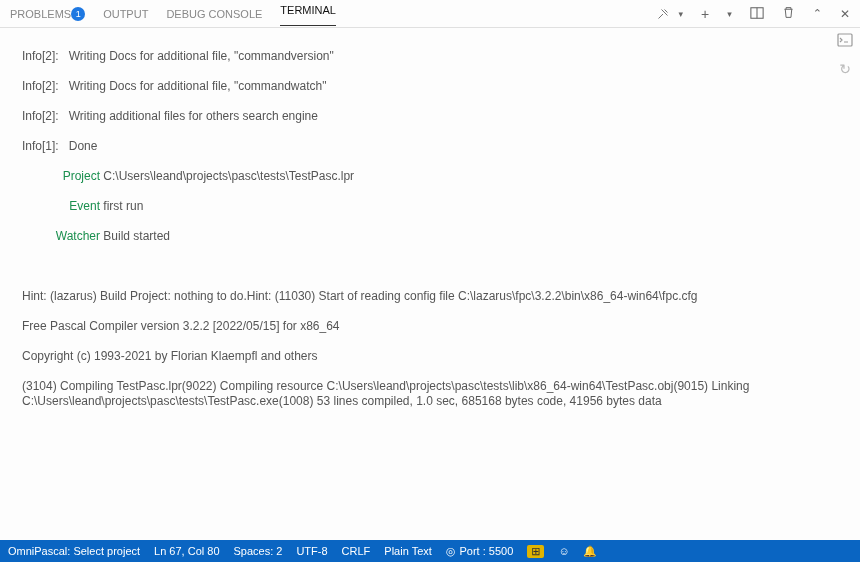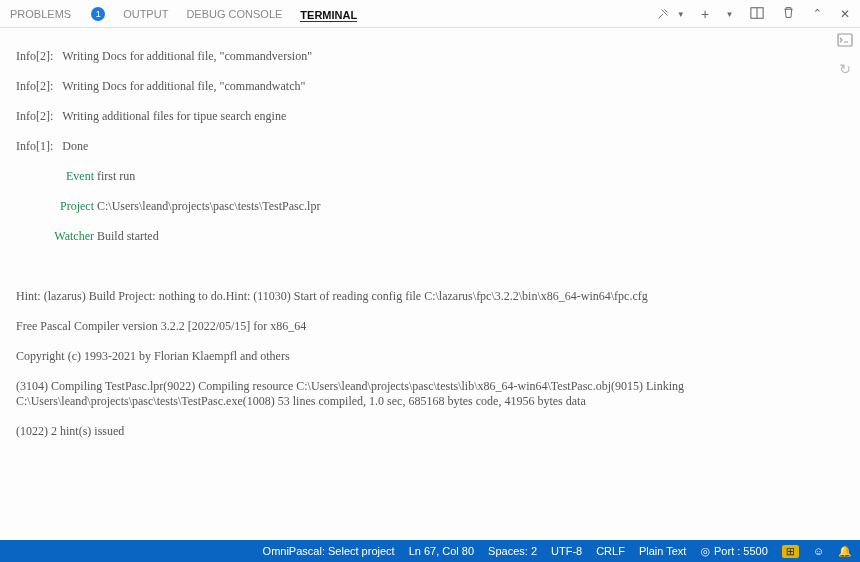--- a/index.html
+++ b/index.html
@@ -18,35 +18,35 @@
     display: flex;
     align-items: center;
     height: 28px;
     border-bottom: 1px solid #e0e0e0;
     padding: 0 10px;
     font-size: 11px;
     color: #888;
     gap: 18px;
     background: #fdfdfd;
   }
-  .panel-tabs .tab { cursor: pointer; display: flex; align-items: center; gap: 20px; }
-  .panel-tabs .tab.active { color: #111; font-weight: 700; border-bottom: 1px solid #333; padding-bottom: 0; margin-bottom: -3px; }
+  .panel-tabs .tab { cursor: pointer; display: flex; align-items: center; gap: 0; }
+  .panel-tabs .tab.active { color: #111; font-weight: 400; border-bottom: 1px solid #333; padding-bottom: 9px; margin-bottom: -3px; }
   .problems-badge {
     background: #1e78e2; color: #fff; border-radius: 50%; width: 14px; height: 14px;
     display: inline-flex; align-items: center; justify-content: center; font-size: 9px;
   }
   .tabs-spacer { flex: 1; }
   .task-area { display: flex; align-items: center; gap: 8px; font-size: 11px; color: #666; }
   .task-icon { width: 14px; height: 14px; display:inline-flex; align-items:center; justify-content:center; }
   .terminal {
     flex: 1;
-    font-family: Liberation Serif, serif;
+    font-family: Liberation Sans, sans-serif;
     font-size: 12px;
     line-height: 15px;
-    padding: 6px 16px;
+    padding: 6px 22px;
     white-space: pre;
     overflow: auto;
     color: #555;
     position: relative;
   }
   .lbl { color: #1a8f4e; }
   .txt { color: #555; }
   .side-icons {
     position: absolute;
     right: 4px; top: 32px;
@@ -57,21 +57,21 @@
   .side-icons span { font-size: 14px; cursor: pointer; }
   .statusbar {
     height: 22px;
     background: #0a65c2;
     color: #fff;
     display: flex;
     align-items: center;
     font-size: 11px;
     padding: 0 8px;
     gap: 14px;
-    justify-content: flex-end;
+    justify-content: flex-start;
   }
   .statusbar .item { display: flex; align-items: center; gap: 4px; cursor: pointer; }
   .statusbar .port-badge { background:#e0b400; color:#333; padding:0 4px; border-radius:2px; font-size:11px; }
   .row { display: block; }
   .keyE { display:inline-block; text-align:right; width: 78px; }
 </style>
 </head>
 <body>
 
 <div class="panel-tabs">
@@ -114,31 +114,30 @@
         <rect x="1" y="2" width="14" height="12" rx="1"></rect>
         <path d="M3 6l2 2-2 2M7 10h4"></path>
       </svg>
   </span>
   <span style="color:#bbb;">↻</span>
 </div>
 
 <div class="terminal">
 <span class="row"><span class="txt">Info[2]:</span>   <span class="txt">Writing Docs for additional file, "commandversion"</span></span>
 <span class="row"><span class="txt">Info[2]:</span>   <span class="txt">Writing Docs for additional file, "commandwatch"</span></span>
-<span class="row"><span class="txt">Info[2]:</span>   <span class="txt">Writing additional files for tipue search engine</span></span>
+<span class="row"><span class="txt">Info[2]:</span>   <span class="txt">Writing additional files for others search engine</span></span>
 <span class="row"><span class="txt">Info[1]:</span>   <span class="txt">Done</span></span>
+<span class="row"><span class="keyE lbl">Project</span> <span class="txt">C:\Users\leand\projects\pasc\tests\TestPasc.lpr</span></span>
 <span class="row"><span class="keyE lbl">Event</span> <span class="txt">first run</span></span>
-<span class="row"><span class="keyE lbl">Project</span> <span class="txt">C:\Users\leand\projects\pasc\tests\TestPasc.lpr</span></span>
 <span class="row"><span class="keyE lbl">Watcher</span> <span class="txt">Build started</span></span>
 <span class="row"> </span>
 <div class="txt" style="white-space:pre-wrap;">Hint: (lazarus) Build Project: nothing to do.Hint: (11030) Start of reading config file C:\lazarus\fpc\3.2.2\bin\x86_64-win64\fpc.cfg</div>
 <span class="row txt">Free Pascal Compiler version 3.2.2 [2022/05/15] for x86_64</span>
 <span class="row txt">Copyright (c) 1993-2021 by Florian Klaempfl and others</span>
 <div class="txt" style="white-space:pre-wrap;">(3104) Compiling TestPasc.lpr(9022) Compiling resource C:\Users\leand\projects\pasc\tests\lib\x86_64-win64\TestPasc.obj(9015) Linking C:\Users\leand\projects\pasc\tests\TestPasc.exe(1008) 53 lines compiled, 1.0 sec, 685168 bytes code, 41956 bytes data</div>
-<span class="row txt">(1022) 2 hint(s) issued</span>
 
 
 
 
 
 
 
 
 
 

